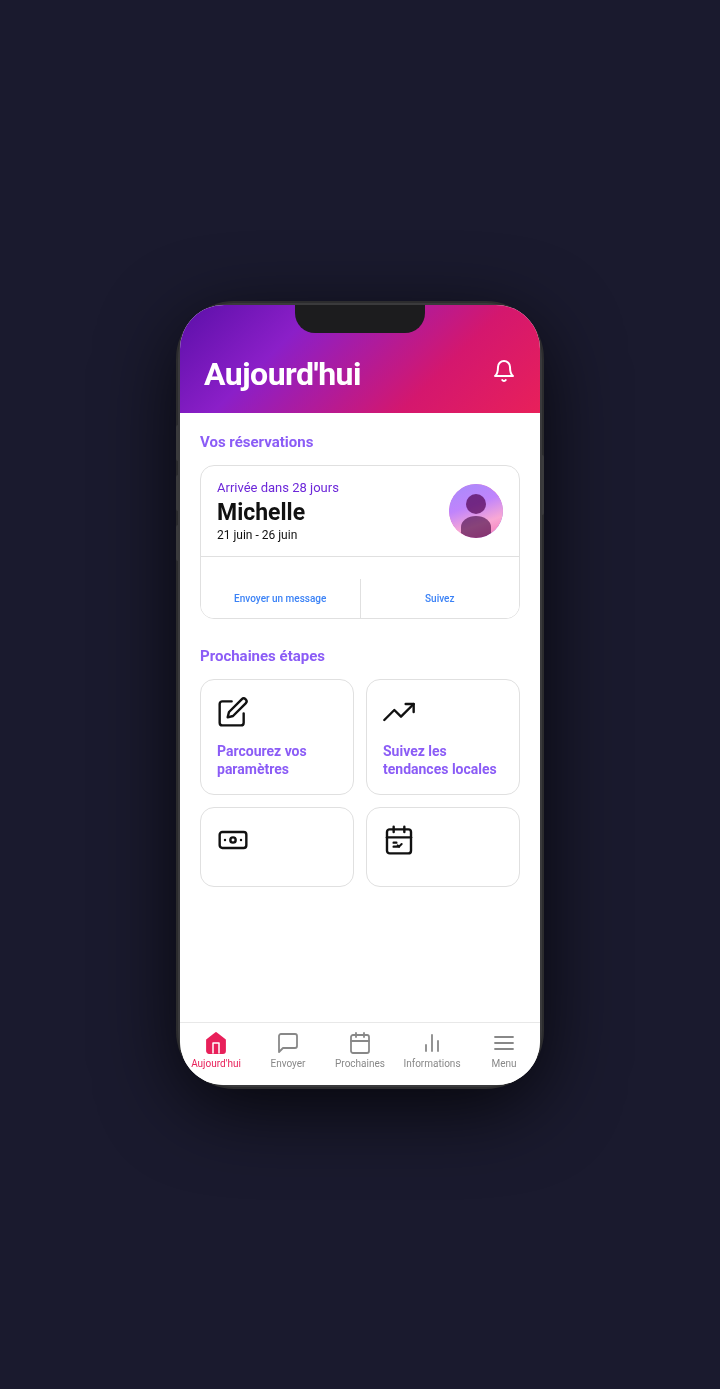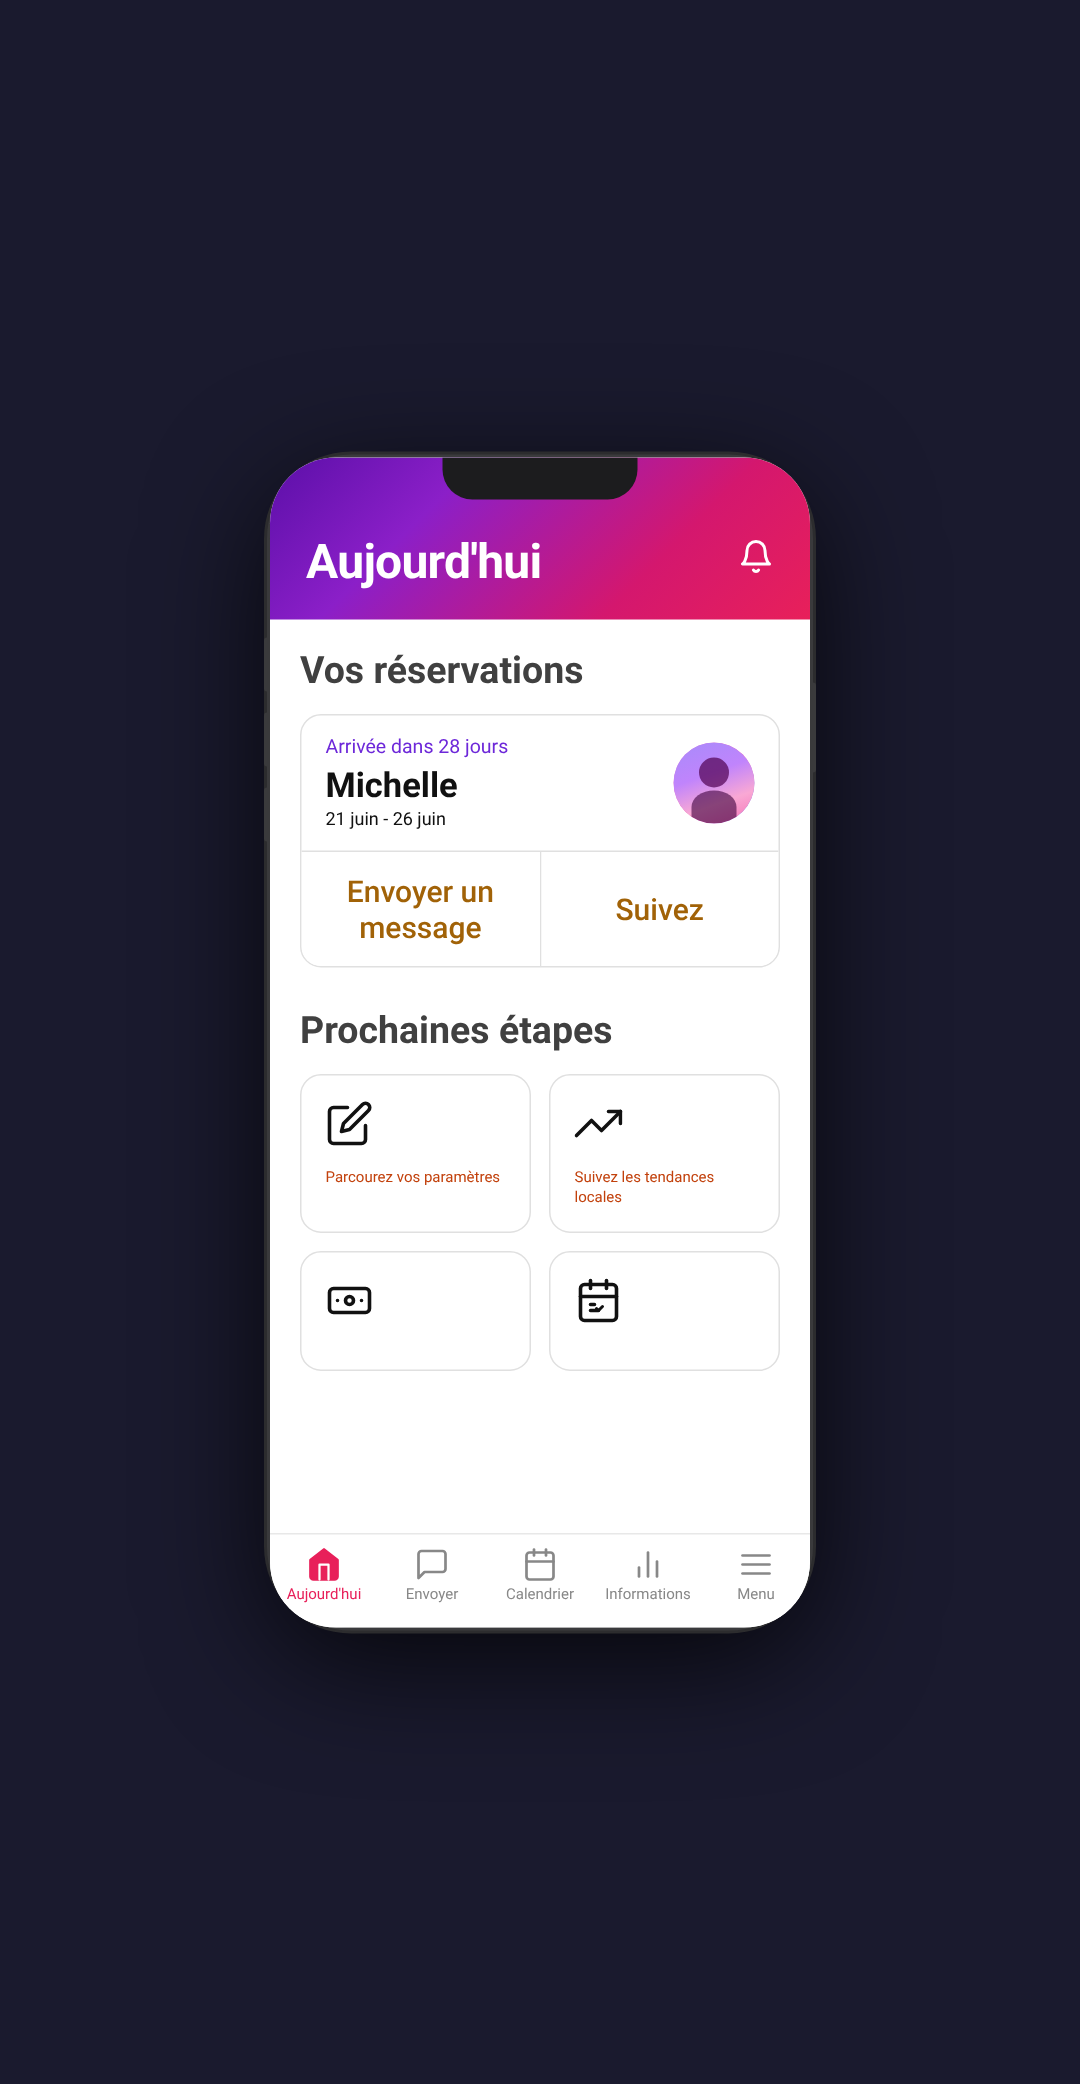--- a/index.html
+++ b/index.html
@@ -102,23 +102,23 @@
       flex: 1;
       overflow-y: auto;
       background: #fff;
       padding: 20px 20px 0 20px;
     }
 
     .content::-webkit-scrollbar { display: none; }
 
     
     .section-title {
-      font-size: 25px;
+      font-size: 15px;
       font-weight: 700;
-      color: #404040;
+      color: #8b5cf6;
       margin-bottom: 14px;
     }
 
     
     .reservation-card {
       border: 1px solid #e0e0e0;
       border-radius: 14px;
       overflow: hidden;
       margin-bottom: 28px;
     }
@@ -199,27 +199,28 @@
 
     .reservation-actions {
       border-top: 1px solid #e0e0e0;
       display: flex;
     }
 
     .action-btn {
       flex: 1;
       padding: 14px;
       text-align: center;
-      font-size: 20px;
+      font-size: 10px;
       font-weight: 500;
-      color: #a16207;
+      color: #3b82f6;
       cursor: pointer;
       background: #fff;
       border: none;
       font-family: inherit;
+      margin-top: 22px;
     }
 
     .action-btn:first-child {
       border-right: 1px solid #e0e0e0;
     }
 
     
     .steps-grid {
       display: grid;
       grid-template-columns: 1fr 1fr;
@@ -228,23 +229,23 @@
 
     .step-card {
       border: 1px solid #e0e0e0;
       border-radius: 14px;
       padding: 16px;
       cursor: pointer;
       background: #fff;
     }
 
     .step-label {
-      font-size: 10px;
-      font-weight: 400;
-      color: #c2410c;
+      font-size: 14px;
+      font-weight: 700;
+      color: #8b5cf6;
       line-height: 1.3;
     }
 
     
     .step-svg {
       width: 32px;
       height: 32px;
       margin-bottom: 10px;
       stroke: #111;
       fill: none;
@@ -401,21 +402,21 @@
         <span class="nav-label">Envoyer</span>
       </div>
 
       <div class="nav-item">
         <svg class="nav-icon" viewBox="0 0 24 24">
           <rect x="3" y="4" width="18" height="18" rx="2"></rect>
           <line x1="16" y1="2" x2="16" y2="6"></line>
           <line x1="8" y1="2" x2="8" y2="6"></line>
           <line x1="3" y1="10" x2="21" y2="10"></line>
         </svg>
-        <span class="nav-label">Calendrier</span>
+        <span class="nav-label">Prochaines</span>
       </div>
 
       <div class="nav-item">
         <svg class="nav-icon" viewBox="0 0 24 24">
           <line x1="18" y1="20" x2="18" y2="10"></line>
           <line x1="12" y1="20" x2="12" y2="4"></line>
           <line x1="6" y1="20" x2="6" y2="14"></line>
         </svg>
         <span class="nav-label">Informations</span>
       </div>

